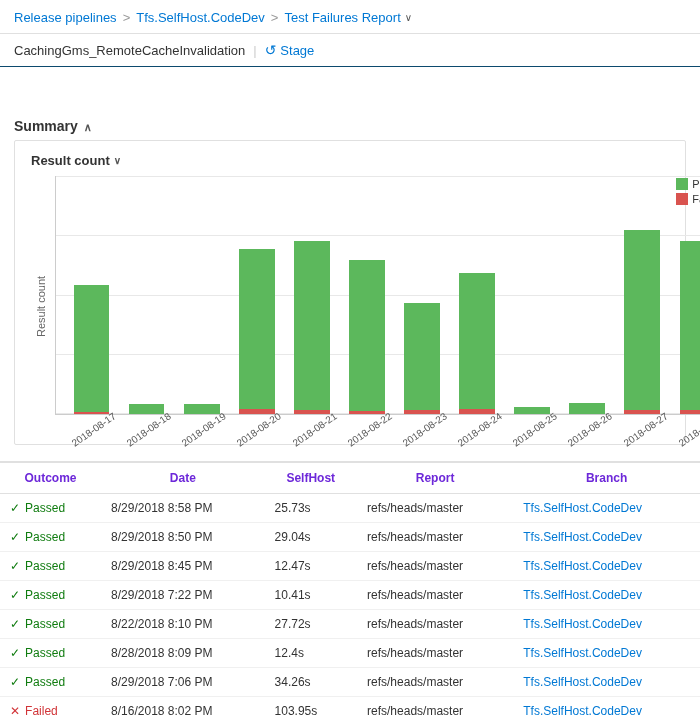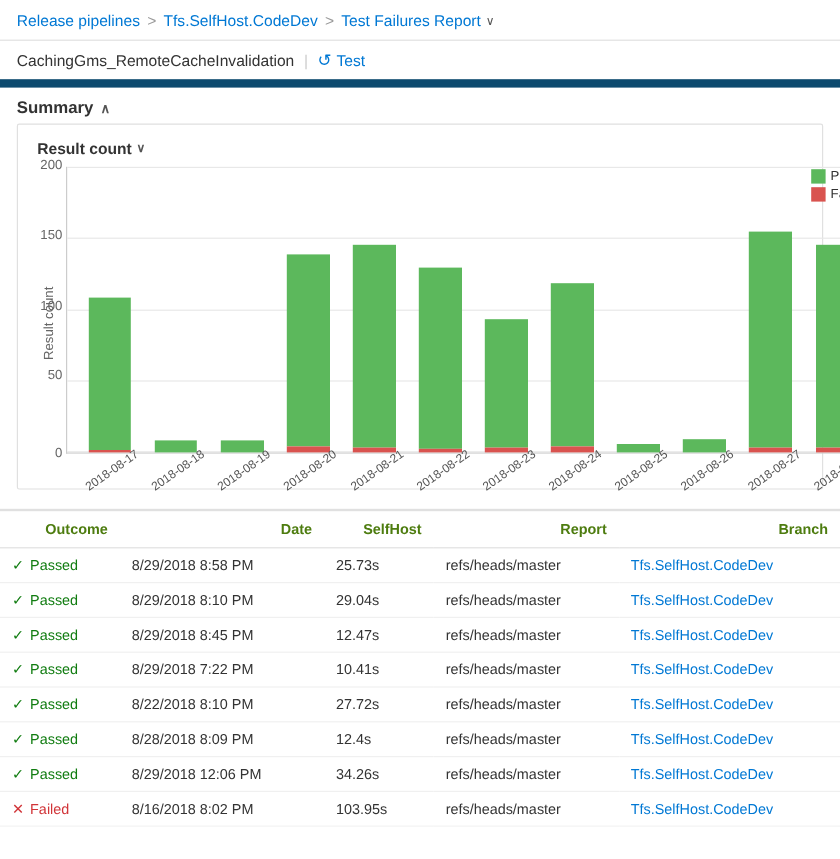--- a/index.html
+++ b/index.html
@@ -15,36 +15,36 @@
     }
     .header span { color: #333; }
     .header .sep { margin: 0 6px; color: #999; }
     .header .dropdown-icon { font-size: 10px; margin-left: 4px; color: #555; cursor: pointer; }
 
     .subheader {
       display: flex;
       align-items: center;
       padding: 8px 14px;
       font-size: 13px;
-      border-bottom: 7px solid #0c4a6e;
+      border-bottom: 1px solid #0c4a6e;
     }
     .subheader .test-name { font-weight: 400; color: #333; }
     .subheader .divider { margin: 0 8px; color: #ccc; }
     .back-btn {
       display: flex; align-items: center; gap: 4px;
       color: #0078d4; cursor: pointer; font-size: 13px;
     }
     .back-icon { font-size: 14px; }
 
     .summary-section {
       padding: 8px 14px 0 14px;
     }
     .summary-title {
       display: flex; align-items: flex-end; gap: 6px;
-      font-size: 14px; font-weight: 600; margin-bottom: 6px; cursor: pointer;
+      font-size: 14px; font-weight: 600; margin-bottom: 6px; cursor: pointer; margin-top: 43px;
     }
     .chevron-up { font-size: 11px; color: #555; }
 
     .chart-container {
       border: 1px solid #e0e0e0;
       border-radius: 2px;
       padding: 12px 16px 8px 16px;
       margin-bottom: 0;
       background: #fff;
     }
@@ -165,23 +165,23 @@
     table {
       width: 100%;
       border-collapse: collapse;
       font-size: 13px;
     }
     thead tr {
       border-bottom: 1px solid #e0e0e0;
     }
     thead th {
       padding: 8px 10px;
-      text-align: right;
+      text-align: center;
       font-weight: 600;
-      color: #4d7c0f;
+      color: #6d28d9;
       font-size: 12px;
     }
     tbody tr {
       border-bottom: 1px solid #f0f0f0;
     }
     tbody td {
       padding: 7px 10px;
       font-size: 12px;
       color: #333;
     }
@@ -200,47 +200,40 @@
   <span class="sep">&gt;</span>
   <span style="color:#0078d4;cursor:pointer">Test Failures Report</span>
   <span class="dropdown-icon">∨</span>
 </div>
 
 <div class="subheader">
   <span class="test-name">CachingGms_RemoteCacheInvalidation</span>
   <span class="divider">|</span>
   <div class="back-btn">
     <span class="back-icon">↺</span>
-    <span>Test</span>
+    <span>Stage</span>
   </div>
 </div>
 
 <div class="summary-section">
   <div class="summary-title">
     <span>Summary</span>
     <span class="chevron-up">∧</span>
   </div>
 
   <div class="chart-container">
     <div class="chart-title">
       <span>Result count</span>
       <span class="dropdown-icon">∨</span>
     </div>
     <div class="chart-area">
       <div class="y-axis-label">Result count</div>
       <div class="chart-inner">
         <div class="grid-and-bars">
 
-          <div class="y-ticks">
-            <div class="y-tick">200</div>
-            <div class="y-tick">150</div>
-            <div class="y-tick">100</div>
-            <div class="y-tick">50</div>
-            <div class="y-tick" style="margin-top:0;margin-bottom:-7px;">0</div>
-          </div>
 
           <div class="grid-lines">
             <div class="grid-line"></div>
             <div class="grid-line"></div>
             <div class="grid-line"></div>
             <div class="grid-line"></div>
             <div class="grid-line"></div>
           </div>
 
           <div class="bars-row" id="bars-row">
@@ -369,21 +362,21 @@
           <td>refs/heads/master</td>
           <td class="link-blue">Tfs.SelfHost.CodeDev</td>
         </tr>
         <tr>
           <td>
             <div class="outcome-passed">
               <span class="outcome-icon">✓</span>
               <span>Passed</span>
             </div>
           </td>
-          <td>8/29/2018 8:10 PM</td>
+          <td>8/29/2018 8:50 PM</td>
           <td>29.04s</td>
           <td>refs/heads/master</td>
           <td class="link-blue">Tfs.SelfHost.CodeDev</td>
         </tr>
         <tr>
           <td>
             <div class="outcome-passed">
               <span class="outcome-icon">✓</span>
               <span>Passed</span>
             </div>
@@ -429,21 +422,21 @@
           <td>refs/heads/master</td>
           <td class="link-blue">Tfs.SelfHost.CodeDev</td>
         </tr>
         <tr>
           <td>
             <div class="outcome-passed">
               <span class="outcome-icon">✓</span>
               <span>Passed</span>
             </div>
           </td>
-          <td>8/29/2018 12:06 PM</td>
+          <td>8/29/2018 7:06 PM</td>
           <td>34.26s</td>
           <td>refs/heads/master</td>
           <td class="link-blue">Tfs.SelfHost.CodeDev</td>
         </tr>
         <tr>
           <td>
             <div class="outcome-failed">
               <span class="outcome-icon">✕</span>
               <span>Failed</span>
             </div>

